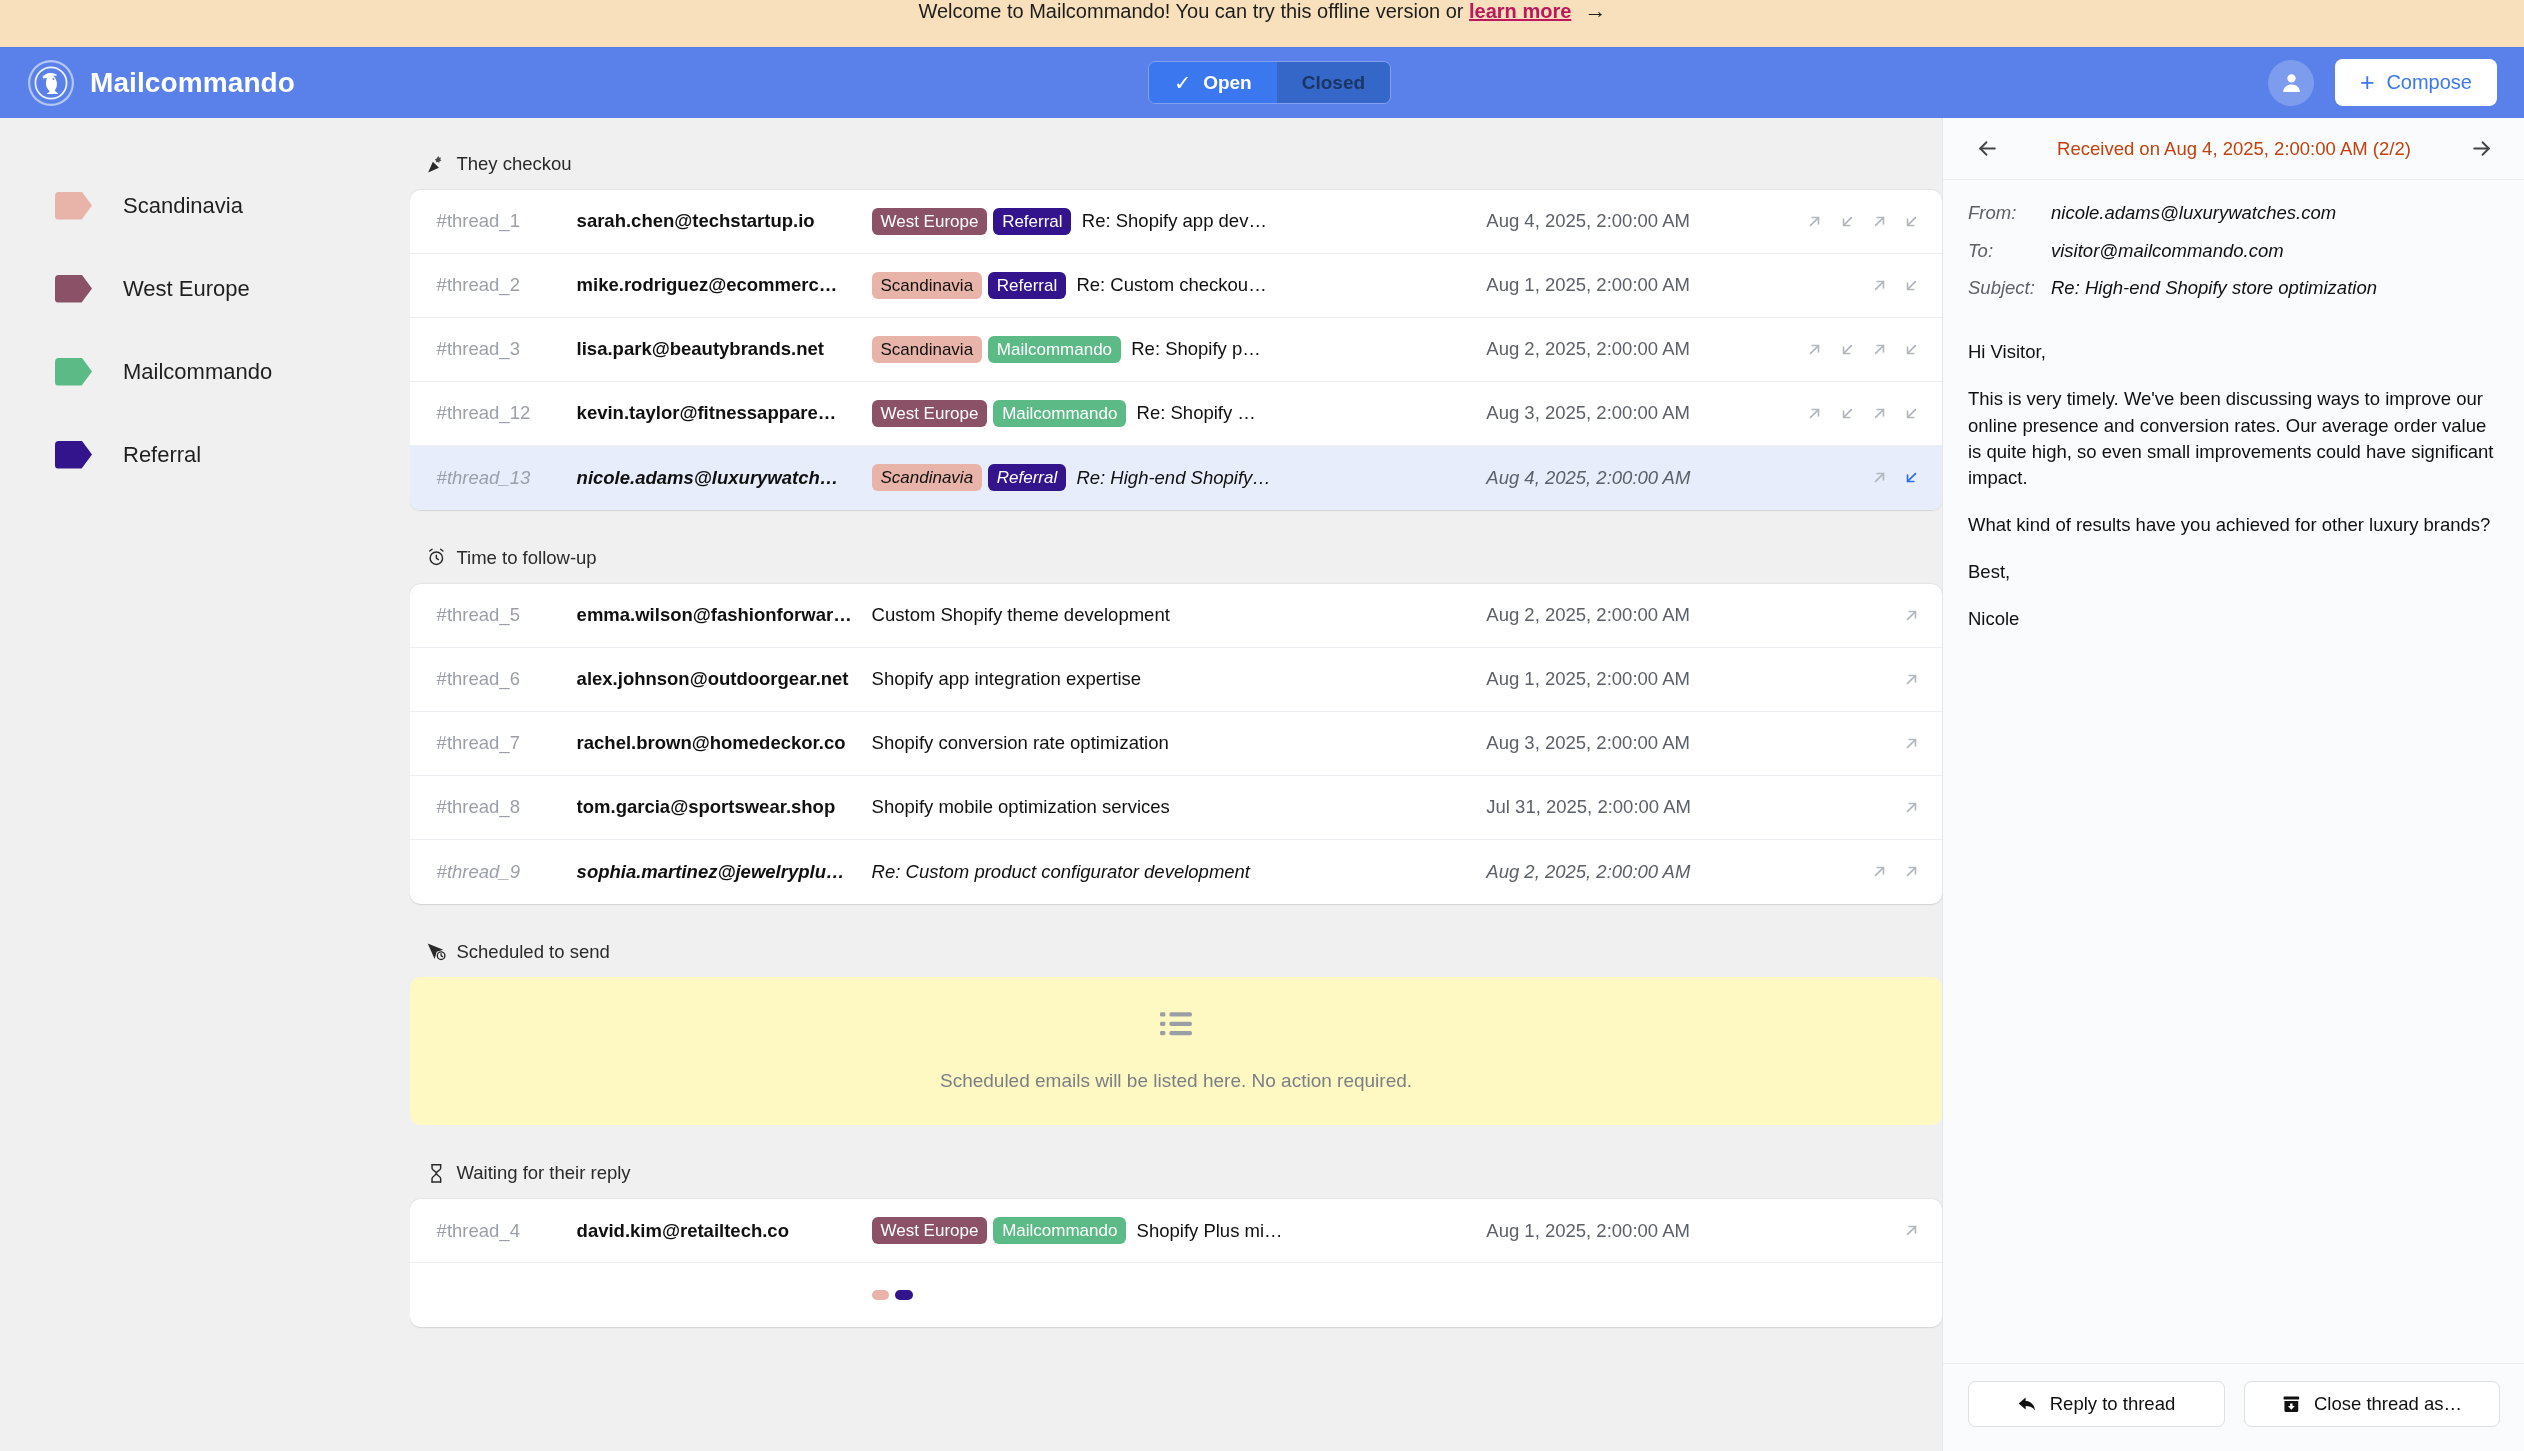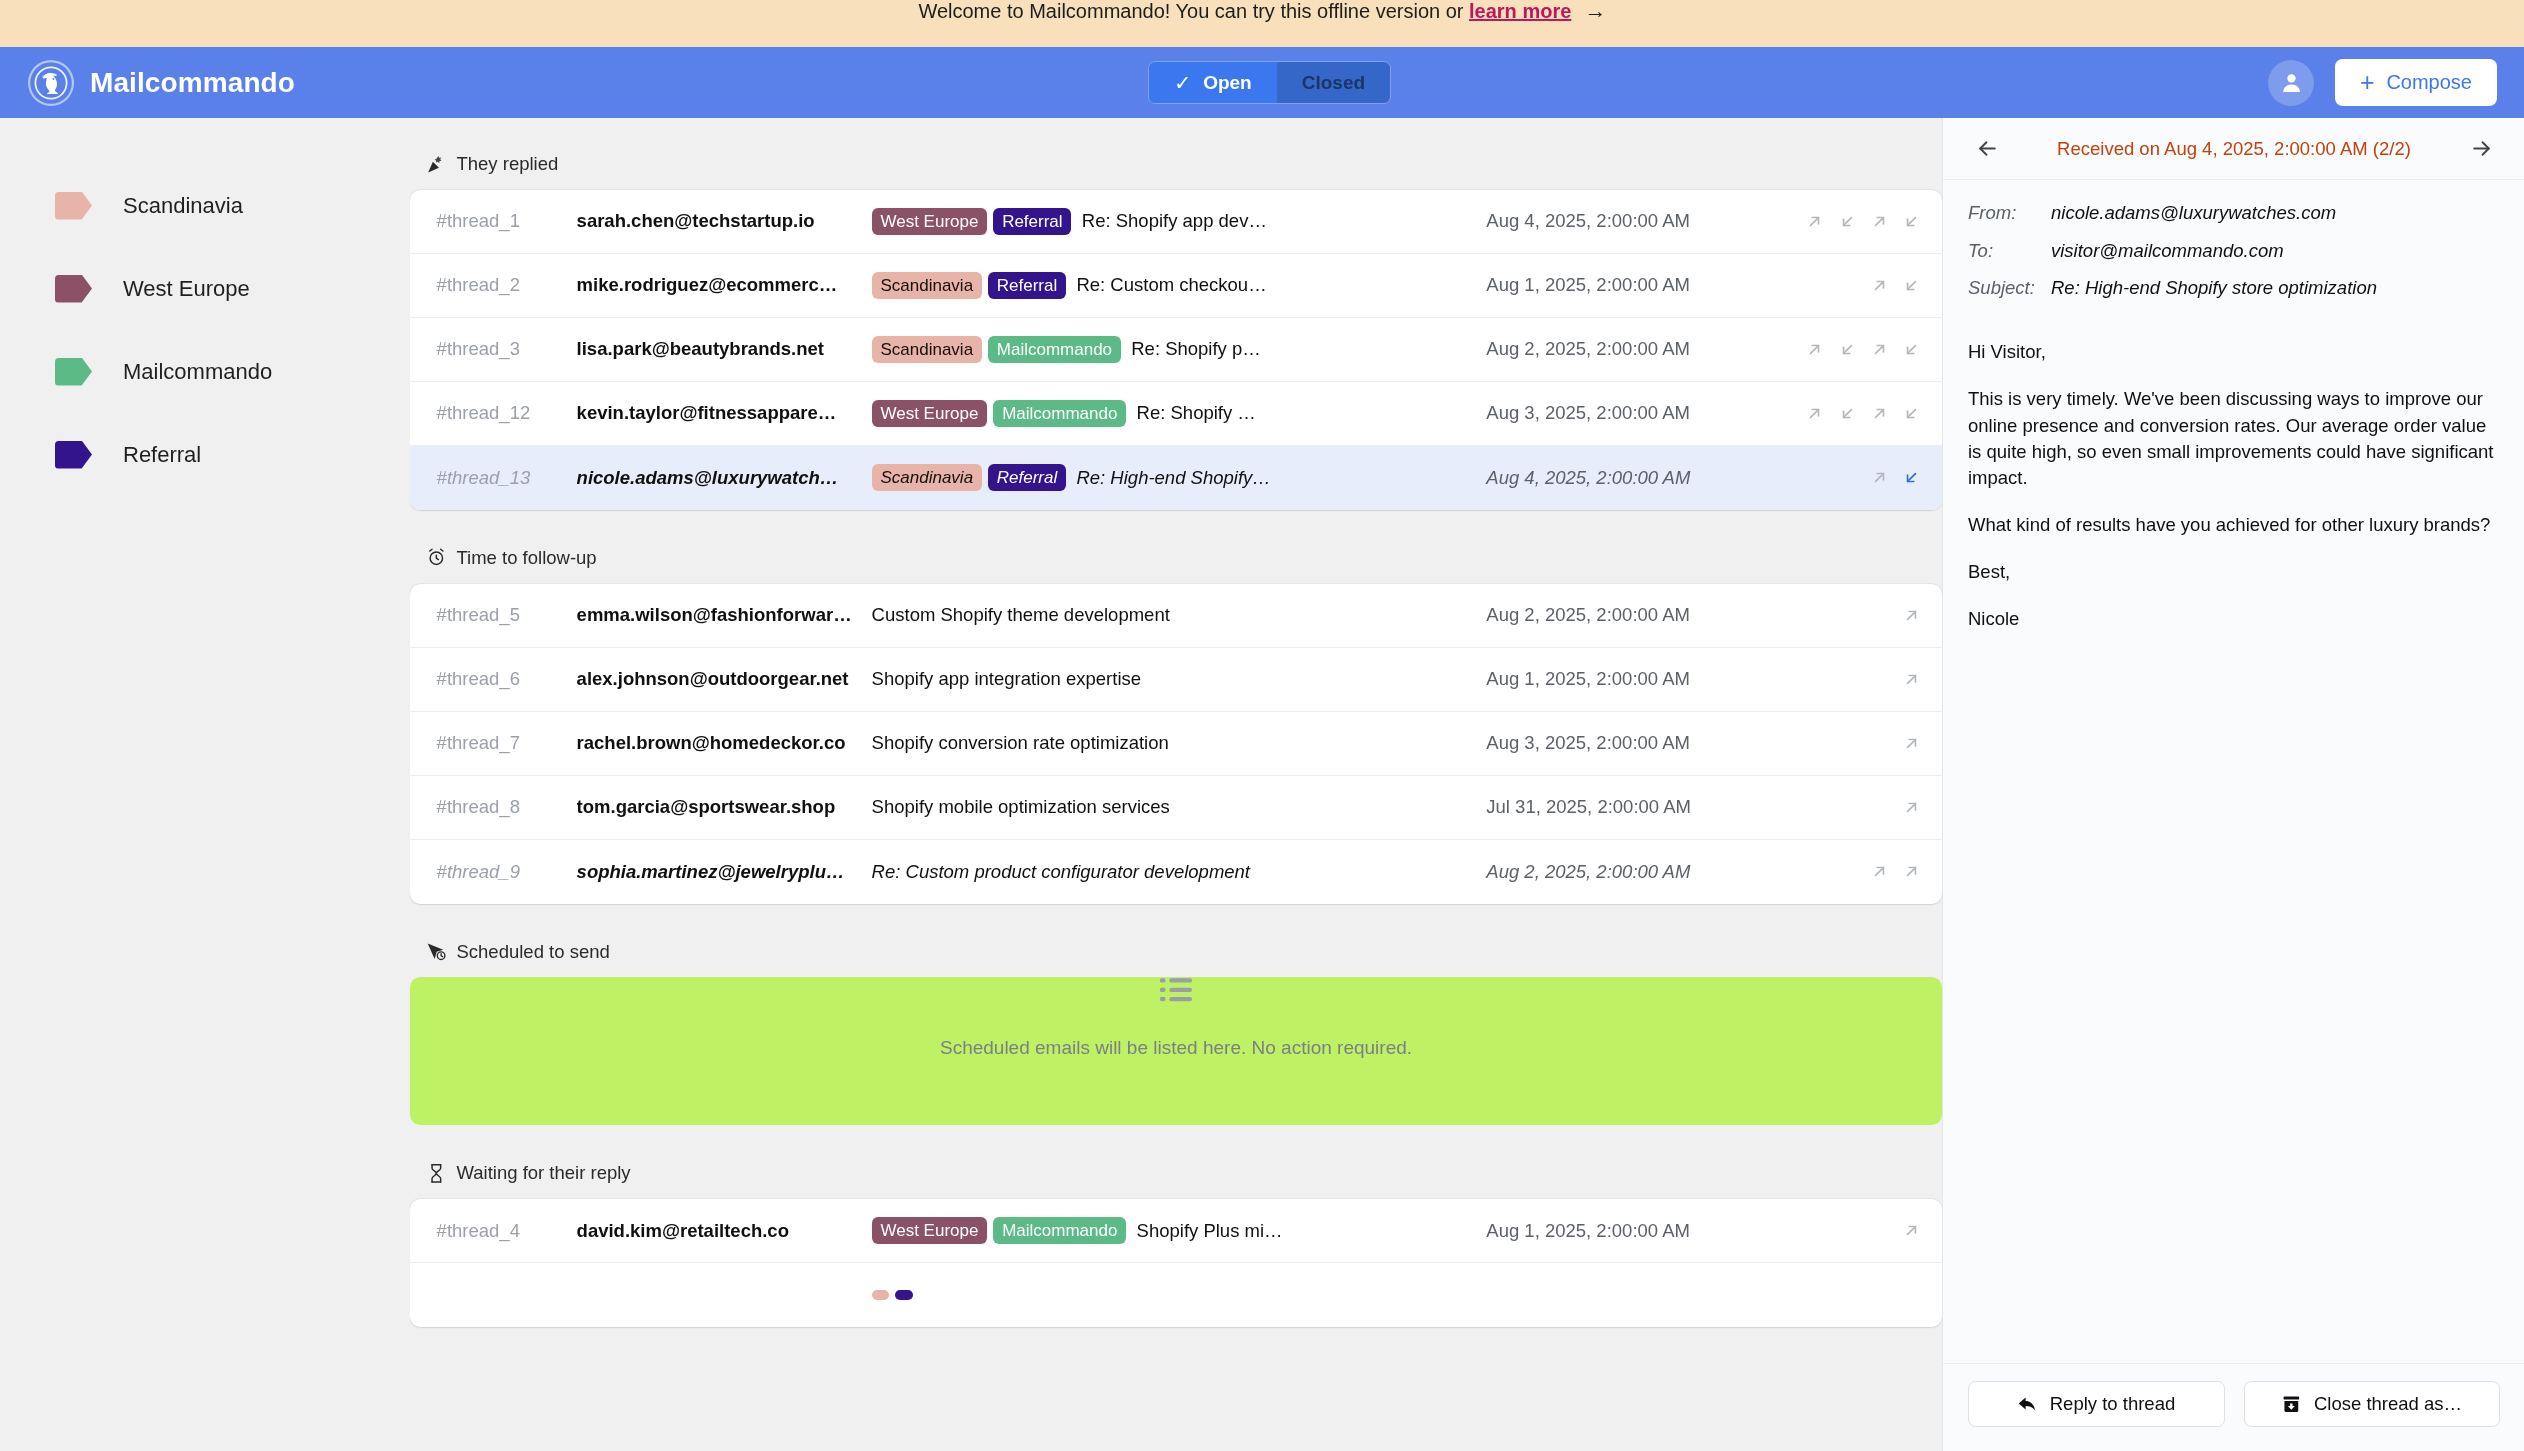--- a/index.html
+++ b/index.html
@@ -149,23 +149,23 @@
   .r-icons {
     display: flex; gap: 13.3px; justify-content: flex-end; align-items: center;
     flex: 0 0 auto; width: 140px;
   }
   .r-icons svg { width: 19px; height: 19px; }
   .arr { stroke: #b2b6bd; stroke-width: 2.1; fill: none;
          stroke-linecap: round; stroke-linejoin: round; }
   .arr.blue { stroke: #2f6fe4; }
 
   .empty {
-    background: #bef264; border-radius: 10.3px;
+    background: #fef9c3; border-radius: 10.3px;
     height: 148px; display: flex; flex-direction: column;
-    align-items: center; gap: 33px;
+    align-items: center; justify-content: center; gap: 33px;
     margin-bottom: 37px;
   }
   .empty .elist { width: 32px; height: 26.6px; }
   .empty .etext { font-size: 19px; color: #7b7f86; }
 
   
   #detail {
     width: 583px; flex: 0 0 583px;
     background: #fafbfc; border-left: 0.7px solid #e3e5e8;
     display: flex; flex-direction: column;
@@ -278,21 +278,21 @@
       </div>
     </div>
 
   <div id="center">
     <div id="center-inner">
         <div class="sec-head">
           <svg class="sicon" viewBox="0 0 24 24" fill="#2a2a2a">
             <path d="M2.5 21.5 8 9l7 7-12.5 5.5z"></path>
             <path d="M14.2 2.4l1.1 2 2.2-.4-1 2 1.5 1.7-2.2.4-.5 2.2-1.8-1.3-2 1 .3-2.2-1.7-1.5 2.1-.8z" opacity=".85"></path>
           </svg>
-          <span>They replied</span>
+          <span>They checkou</span>
         </div>
         <div class="card">
           <div class="row">
             <span class="r-id">#thread_1</span>
             <span class="r-email">sarah.chen@techstartup.io</span>
             <span class="r-tags">
               <span class="pill" style="background:#8b5267;color:#ffffff">West Europe</span>
               <span class="pill" style="background:#34148c;color:#ffffff">Referral</span>
             </span>
             <span class="r-subj">Re: Shopify app dev…</span>

